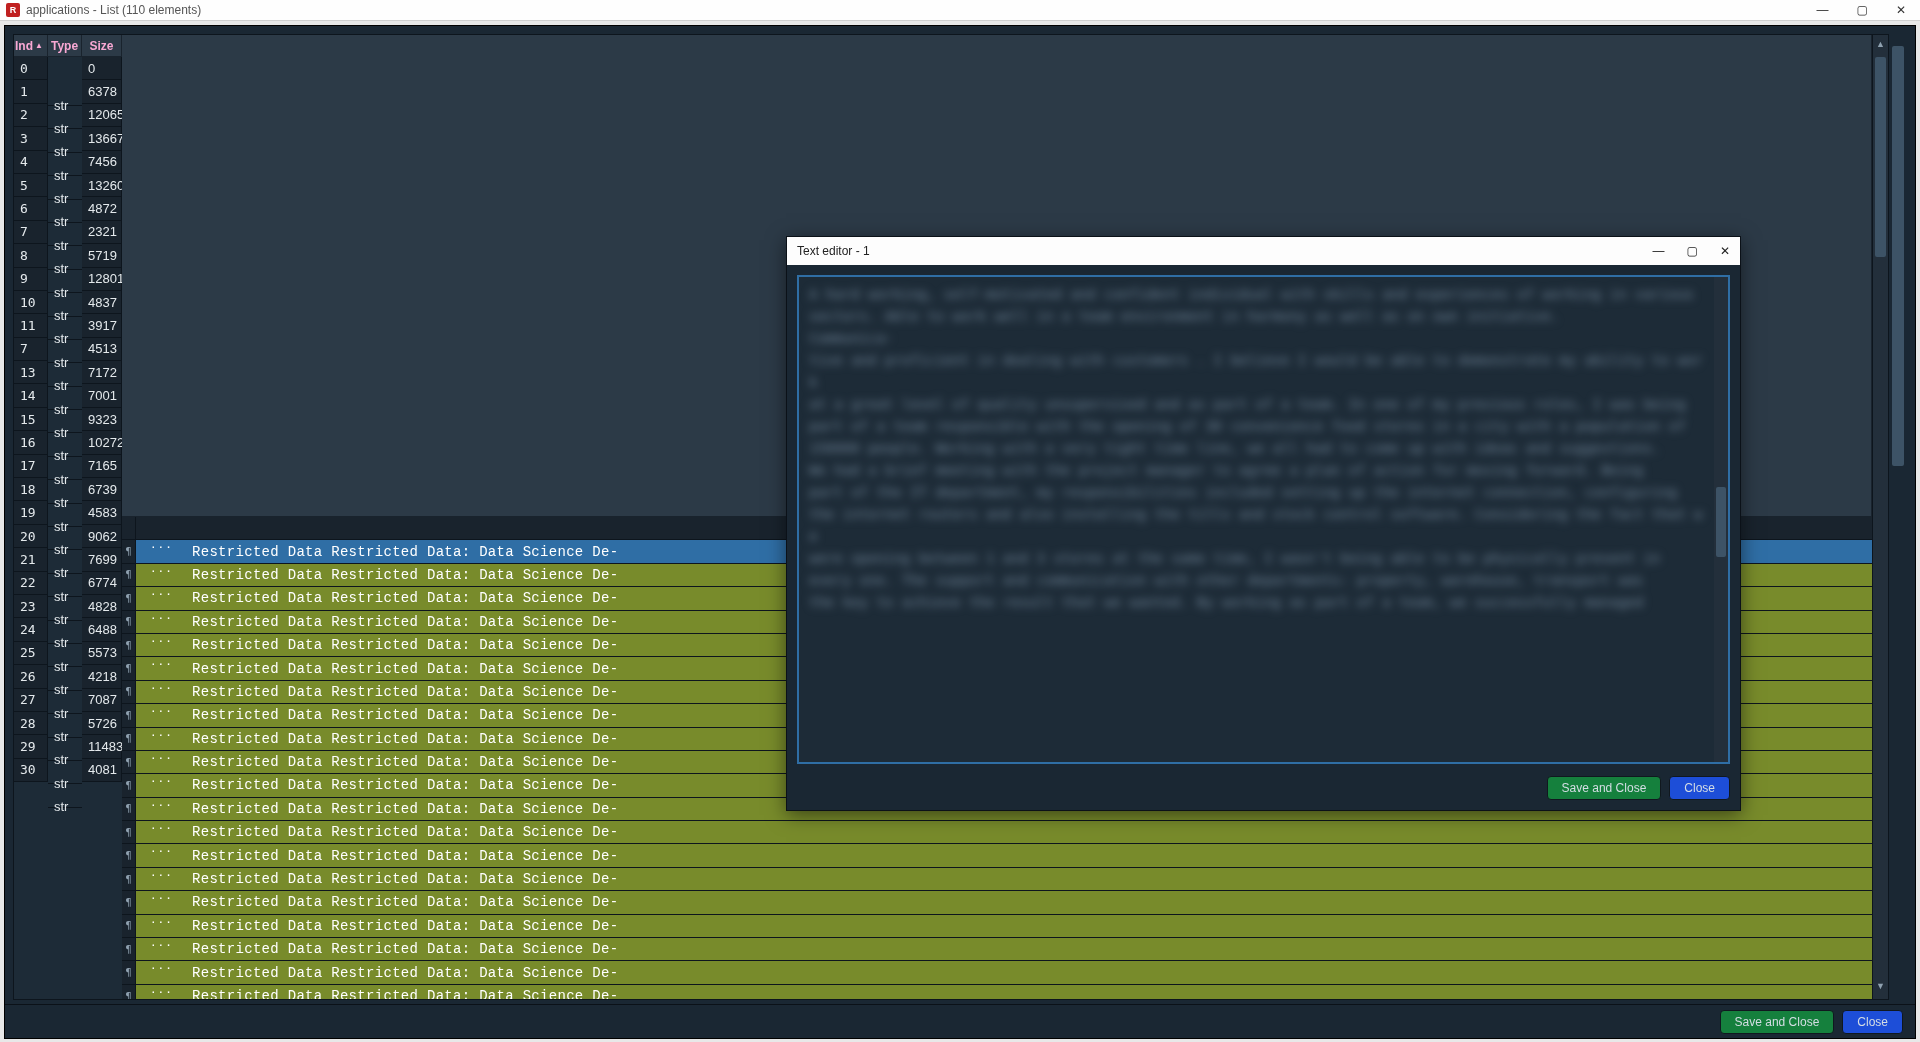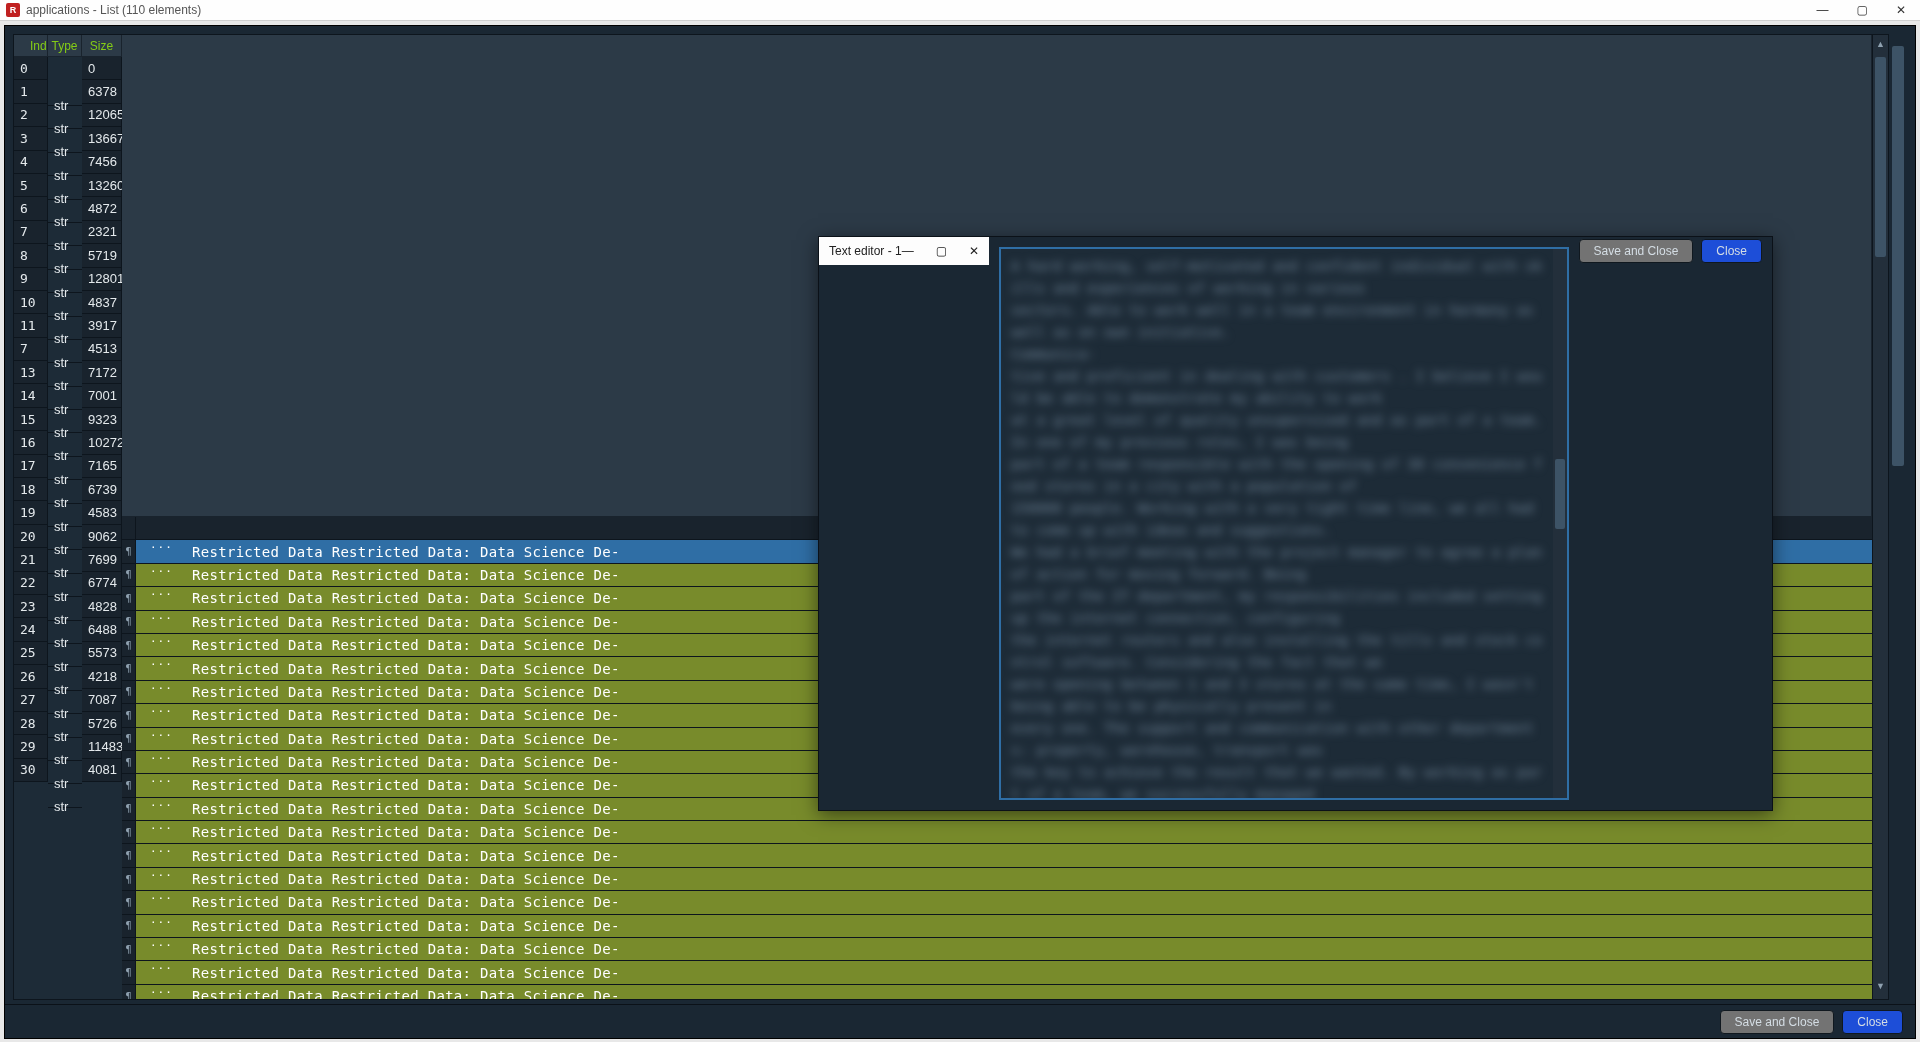--- a/index.html
+++ b/index.html
@@ -85,23 +85,23 @@
 .hdr-row.value-hdr {
   flex: 1;
 }
 .hcell {
   border-right: 1px solid #19232d;
   border-bottom: 1px solid #19232d;
   display: flex;
   align-items: center;
   justify-content: center;
   background: #2c3a47;
-  color: #84cc16;
-  font-weight: normal;
-  padding: 0 16px;
+  color: #f9a8d4;
+  font-weight: bold;
+  padding: 0 1px;
 }
 .hcell.index { width: 34px; gap:2px; justify-content:flex-start;}
 .hcell.type  { width: 34px; }
 .hcell.size  { width: 40px; }
 .hcell.value { flex: 1; }
 
 .sort-arrow {
   font-size: 8px;
 }
 
@@ -161,20 +161,21 @@
   align-items: center;
   justify-content: center;
   color: #8fa1b0;
   font-size: 10px;
 }
 .vrow.selected .gutter { background: #19232d;}
 .vrow .vtext {
   padding-left: 56px;
   white-space: nowrap;
   letter-spacing: 0.3px;
+  font-family: Liberation Mono, monospace;
 }
 .vrow .dotdot {
   position: absolute;
   left: 28px;
   top: -2px;
   color: #fff;
   font-family: monospace;
   font-size: 11px;
   letter-spacing: 1px;
 }
@@ -222,42 +223,42 @@
   height: 34px;
   background: #1a2733;
   display: flex;
   align-items: center;
   justify-content: flex-end;
   gap: 8px;
   padding-right: 12px;
   border-top: 1px solid #0b1118;
 }
 .btn {
-  background: #737373;
+  background: #15803d;
   color: #d4dde4;
   border: 1px solid #10181f;
   border-radius: 4px;
   padding: 4px 14px;
   font-size: 12px;
   cursor: default;
 }
 .btn.secondary { background: #1d4ed8; }
 
 
 .dialog {
   position: absolute;
-  left: 818px;
+  left: 786px;
   top: 236px;
   width: 955px;
   height: 575px;
   background: #1a2733;
   border: 1px solid #0b1118;
   box-shadow: 0 4px 18px rgba(0,0,0,0.5);
   display: flex;
-  flex-direction: row;
+  flex-direction: column;
 }
 .dialog .dtitle {
   height: 28px;
   background: #fdfdfd;
   color: #222;
   display: flex;
   align-items: center;
   padding: 0 10px;
   font-size: 12px;
 }

